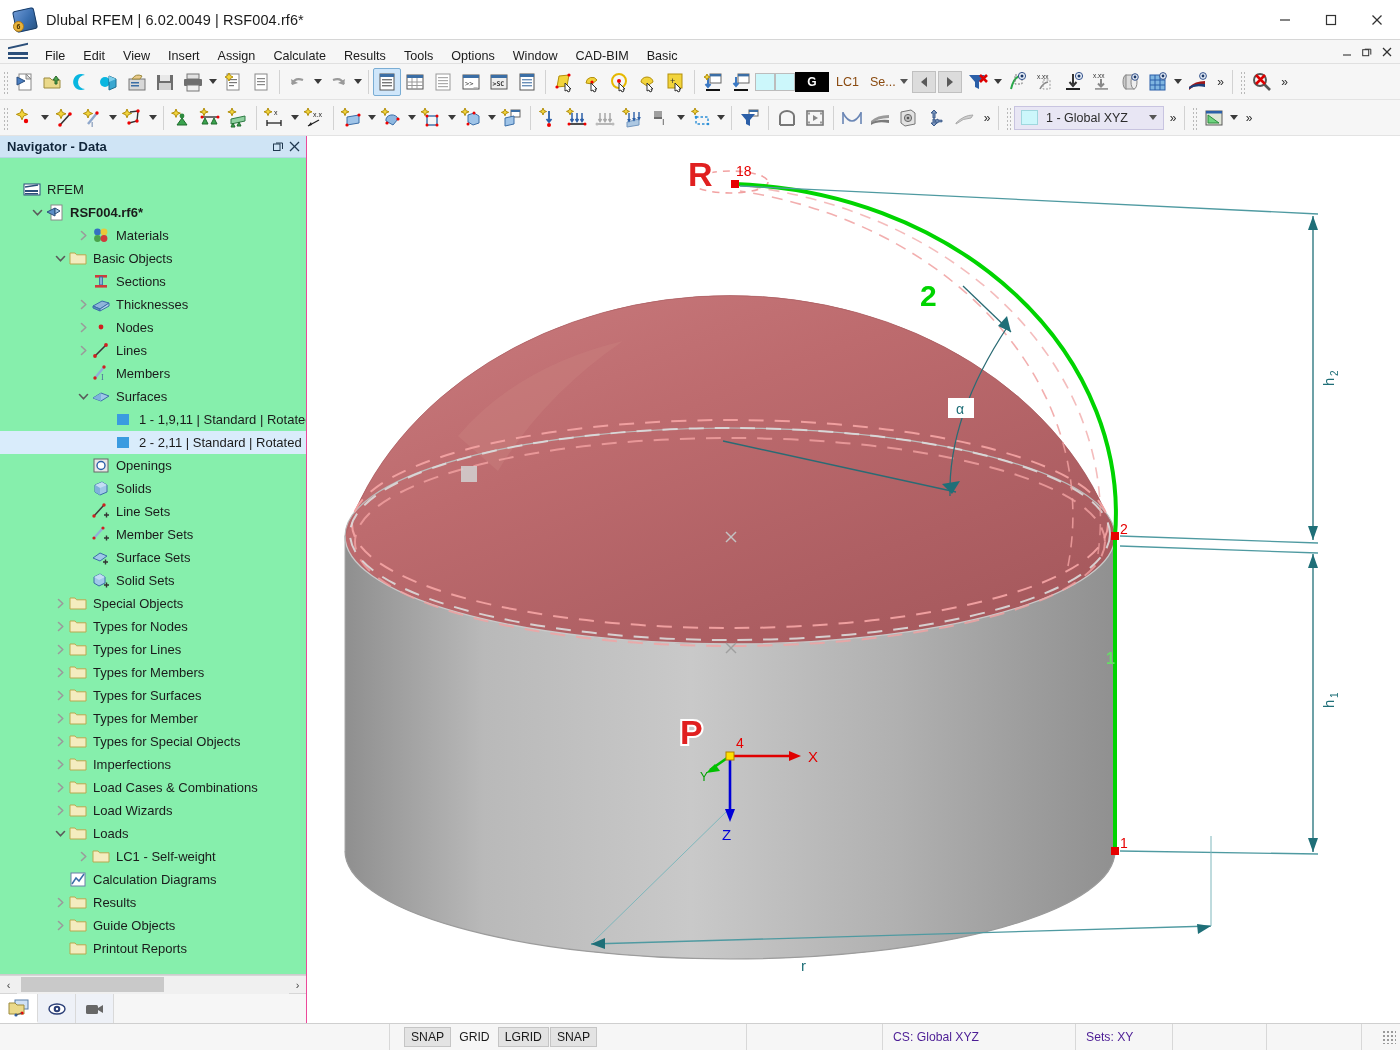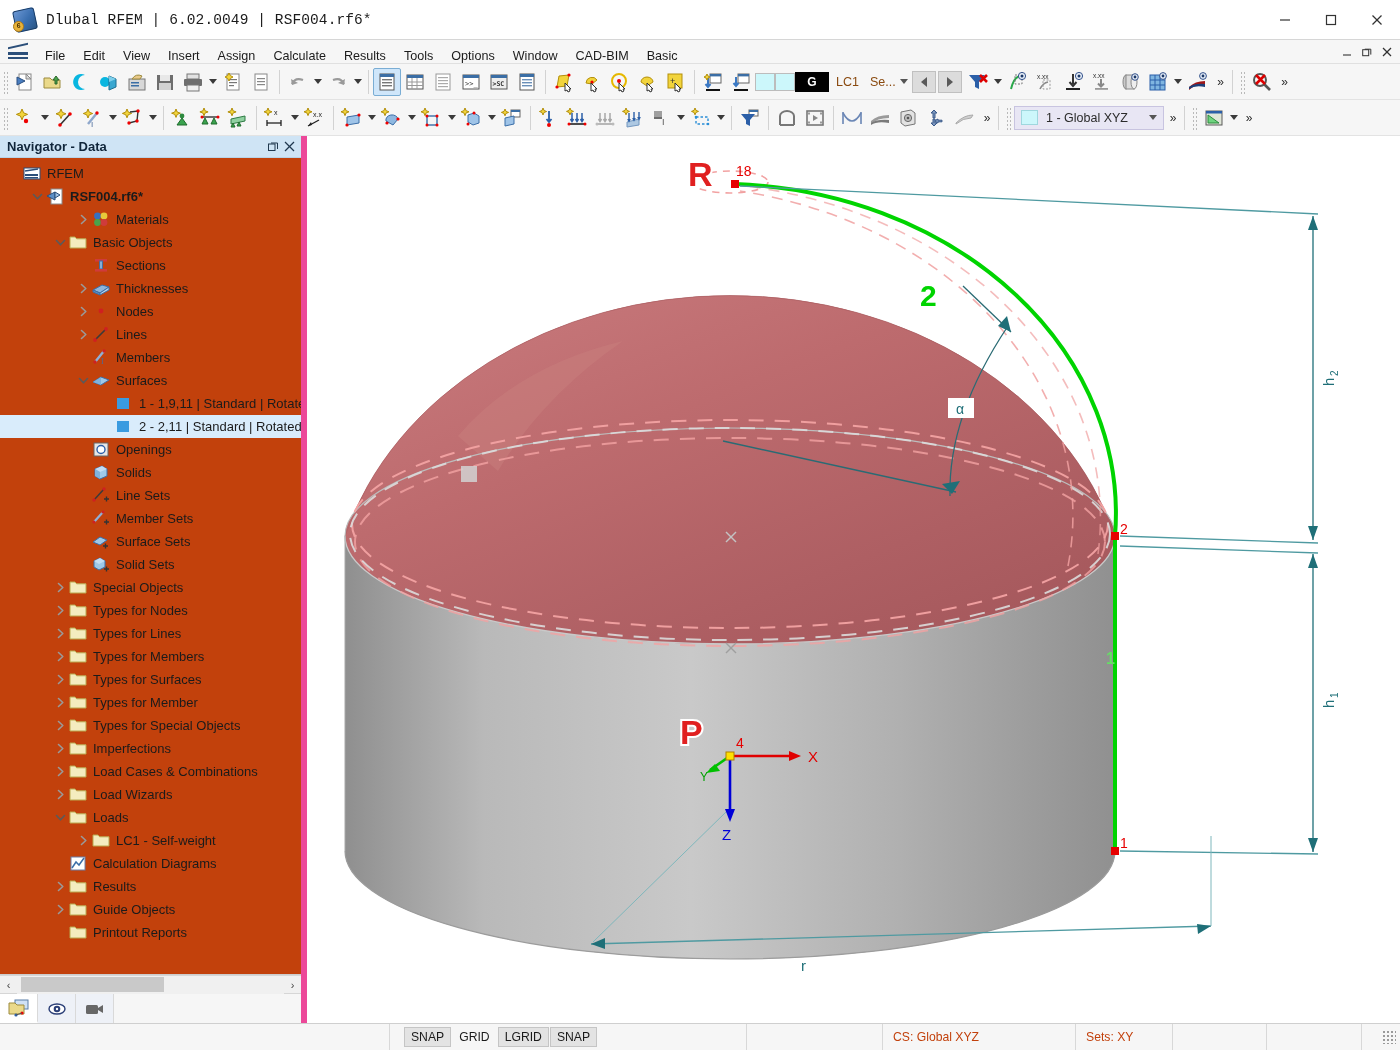--- a/index.html
+++ b/index.html
@@ -12,21 +12,20 @@
     background:#ffffff;
     overflow:hidden;
     position:relative;
   }
 
   
   .titlebar{
     height:40px; display:flex; align-items:center;
     background:#ffffff; border-bottom:1px solid #d6d6d6;
     position:relative;
-    font-family:Liberation Mono, monospace;
   }
   .tb-icon{ width:22px;height:22px;margin-left:14px;margin-right:10px; position:relative;}
   .tb-icon .cube{
     position:absolute;inset:0;
     background:linear-gradient(135deg,#6f9ad6 0%,#3a6fb0 55%,#28527f 100%);
     border-radius:3px; transform:rotate(-12deg);
     box-shadow:inset 0 0 0 1px #1d3d63;
   }
   .tb-icon .badge{
     position:absolute;left:-1px;bottom:-1px;width:11px;height:11px;border-radius:50%;
@@ -95,31 +94,31 @@
   .cs-combo .sw{width:17px;height:15px;background:#ccf7fb;border:1px solid #9fd7de;}
   .cs-combo .txt{font-size:12.5px;color:#2b2b2b;flex:1;}
   .cs-combo .dn{border-left:4px solid transparent;border-right:4px solid transparent;border-top:5px solid #555;}
 
   
   .ic{width:22px;height:22px;display:block;}
 
   
   .navigator{
     position:absolute; left:0; top:136px; width:307px; height:887px;
-    background:#ffffff; border-right:6px solid #ec4899;
+    background:#ffffff; border-right:1px solid #ec4899;
     display:flex; flex-direction:column;
   }
   .nav-header{
     height:22px; background:#cfe4f5; display:flex;align-items:center;
     padding:0 4px 0 7px; border-bottom:1px solid #b9d4e8;
   }
   .nav-header .t{font-size:13px;font-weight:bold;color:#10253a;flex:1;}
   .nav-header .b{width:16px;height:16px;display:flex;align-items:center;justify-content:center;font-size:11px;color:#20384f;}
   .nav-tree{
-    flex:1; overflow:hidden; padding:4px 0 0 0; background:#c2410c;
+    flex:1; overflow:hidden; padding:20px 0 0 0; background:#86efac;
     border:1px solid #cdcdcd; border-top:none; border-left:none; border-right:none;
   }
   .row{ height:23px; display:flex; align-items:center; position:relative; cursor:default;}
   .row.sel{ background:#d9ecfb;}
   .exp{ width:16px;height:23px;display:flex;align-items:center;justify-content:center;flex:none;}
   .exp svg{display:block;}
   .row .ri{ width:20px;height:19px;display:flex;align-items:center;justify-content:center;flex:none;margin-right:5px;}
   .row .rl{ font-size:13px;color:#1b1b1b;white-space:nowrap;}
   .row.bold .rl{font-weight:bold;}
 
@@ -139,21 +138,21 @@
     position:absolute; left:308px; top:136px; right:0; height:887px;
     background:#ffffff; overflow:hidden;
   }
   .viewport svg{ display:block; width:100%; height:100%; }
 
   
   .statusbar{
     position:absolute;left:0;right:0;bottom:0;height:27px;
     background:#f6f6f6;border-top:1px solid #cfcfcf;display:flex;align-items:center;
   }
-  .sb-cell{height:27px;display:flex;align-items:center;padding:0 10px;border-right:1px solid #d8d8d8;font-size:12.2px;color:#c2410c;}
+  .sb-cell{height:27px;display:flex;align-items:center;padding:0 10px;border-right:1px solid #d8d8d8;font-size:12.2px;color:#4c1d95;}
   .sb-toggles{display:flex;align-items:center;gap:1px;padding-left:14px;}
   .sb-tog{padding:2px 6px;font-size:12.2px;color:#1b1b1b;border:1px solid transparent;}
   .sb-tog.on{background:#e3e3e3;border-color:#c5c5c5;}
   .sb-grip{margin-left:auto;margin-right:4px;width:14px;height:14px;
      background-image:radial-gradient(#9a9a9a 40%,transparent 41%);
      background-size:4px 4px;}
 </style>
 </head>
 <body>
 

